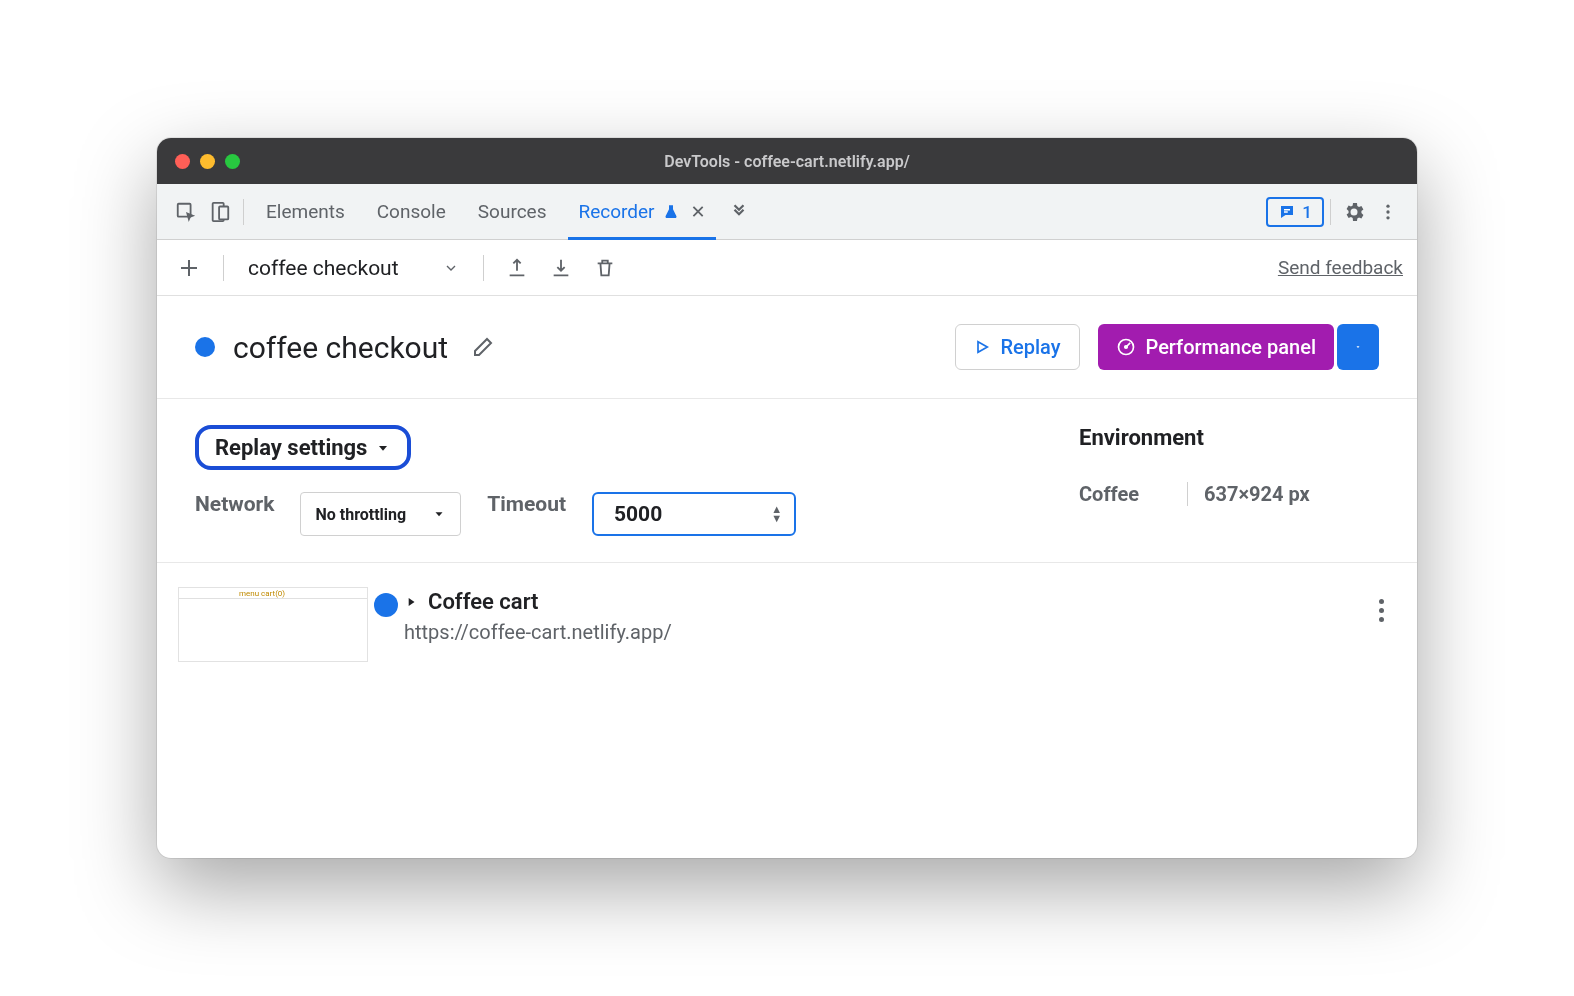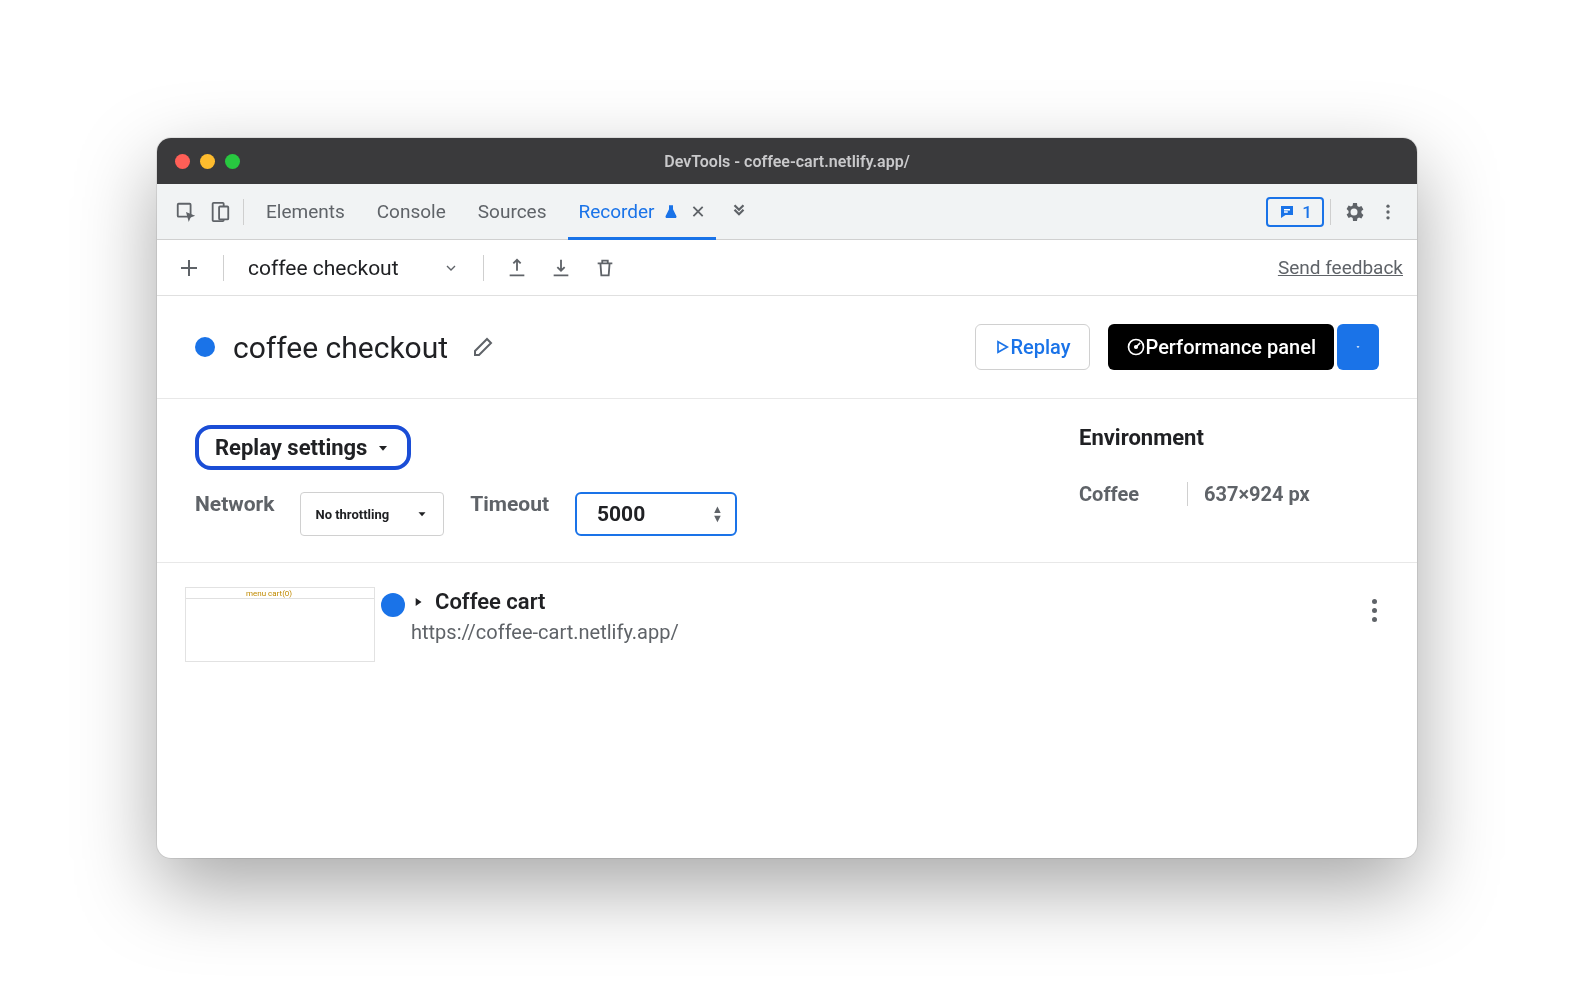--- a/index.html
+++ b/index.html
@@ -84,60 +84,60 @@
 
     .header-row {
       display: flex; align-items: center;
       padding: 28px 38px; gap: 18px;
       border-bottom: 1px solid #e8e8e8;
     }
     .status-dot { width: 20px; height: 20px; border-radius: 50%; background: #1a73e8; }
     .rec-title { font-size: 30px; color: #202124; }
     .btn {
       height: 46px; padding: 0 18px; border-radius: 6px;
-      display: flex; align-items: center; 
+      display: flex; align-items: center; gap: 10px;
       font-size: 20px; font-weight: 500; cursor: pointer;
     }
     .btn-outline { border: 1.5px solid #d0d0d0; background: #fff; color: #1a73e8; }
-    .btn-primary { background: #000000; color: #fff; text-align: right; }
+    .btn-primary { background: #a21caf; color: #fff; text-align: right; }
     .btn-primary-drop { background: #1a73e8; color: #fff; width: 42px; justify-content: center; margin-left: 3px; }
 
     .settings-section {
       padding: 26px 38px 26px 38px;
       border-bottom: 1px solid #e8e8e8;
       display: flex; gap: 80px; font-weight: bold;
     }
     .settings-left { flex: 1; }
     .replay-settings-btn {
       display: inline-flex; align-items: center; gap: 8px;
       border: 4px solid #1a4dd6; border-radius: 16px;
       padding: 6px 16px; font-size: 22px; color: #202124;
       background: #fff;
     }
     .settings-row { display: flex; gap: 26px; margin-top: 22px; }
     .setting-label { color: #5f6368; font-size: 21px; }
     .throttle-select {
       display: flex; align-items: center; gap: 26px;
       border: 1px solid #d0d0d0; border-radius: 4px;
-      padding: 8px 14px; font-size: 13px; color: #202124;
+      padding: 8px 14px; font-size: 16px; color: #202124;
     }
     .timeout-input {
       display: flex; align-items: center; justify-content: space-between;
       border: 2.5px solid #1a73e8; border-radius: 6px;
       padding: 8px 12px 8px 20px; font-size: 21px; color: #202124;
-      width: 162px;
+      width: 204px;
     }
     .stepper { display: flex; flex-direction: column; gap: 0; color: #5f6368; font-size: 11px; line-height: 9px; }
     .env-block { min-width: 300px; }
     .env-title { font-size: 22px; color: #202124; margin-bottom: 32px; }
     .env-row { display: flex; align-items: center; gap: 16px; font-size: 20px; }
     .env-label { color: #5f6368; }
     .env-val { color: #5f6368; border-left: 1px solid #d0d0d0; padding-left: 16px; margin-left: 32px; }
 
-    .steps { padding: 24px 28px; display: flex; gap: 6px; align-items: flex-start; }
+    .steps { padding: 24px 21px; display: flex; gap: 6px; align-items: flex-start; }
     .thumb {
       width: 190px; height: 75px; border: 1px solid #e2e2e2;
       background: #fff; position: relative;
     }
     .thumb::before { content:""; position:absolute; top:10px; left:0; right:0; height:1px; background:#e0e0e0; }
     .thumb-text { position:absolute; top:1px; left:60px; font-size:8px; color:#c08a00; }
     .timeline-col { display: flex; flex-direction: column; align-items: center; margin-top: 6px; }
     .step-dot { width: 24px; height: 24px; border-radius: 50%; background: #1a73e8; }
     .step-line { width: 4px; flex: 1; background: #1a73e8; height: 60px; }
     .step-content { flex: 1; padding-top: 2px; }

